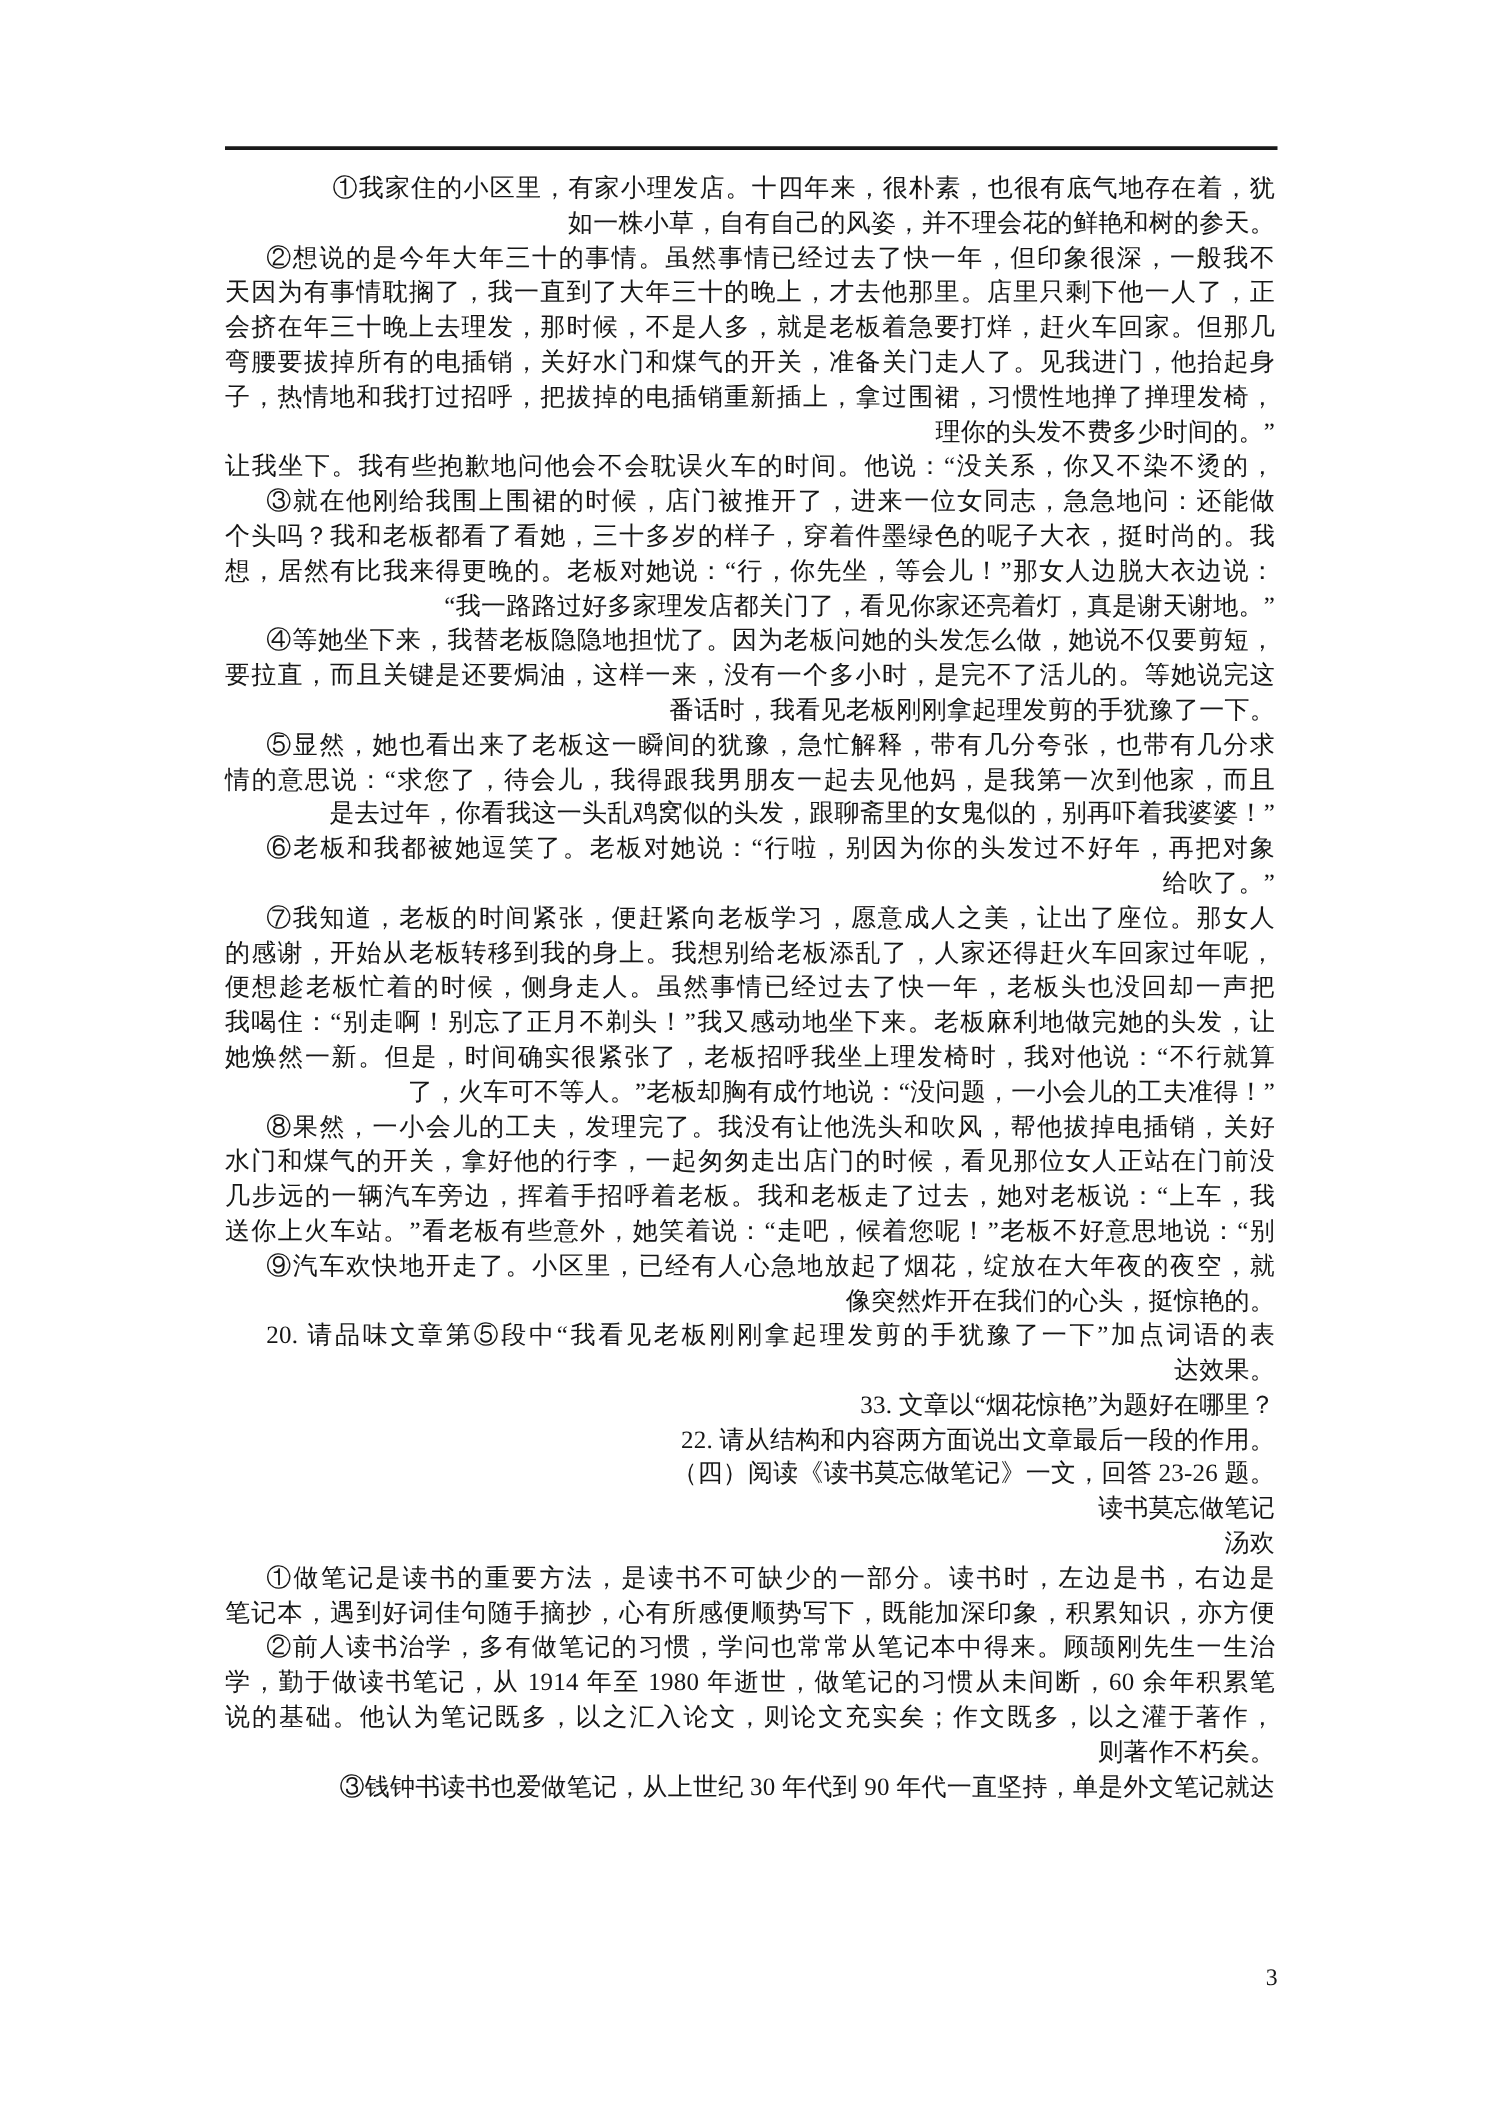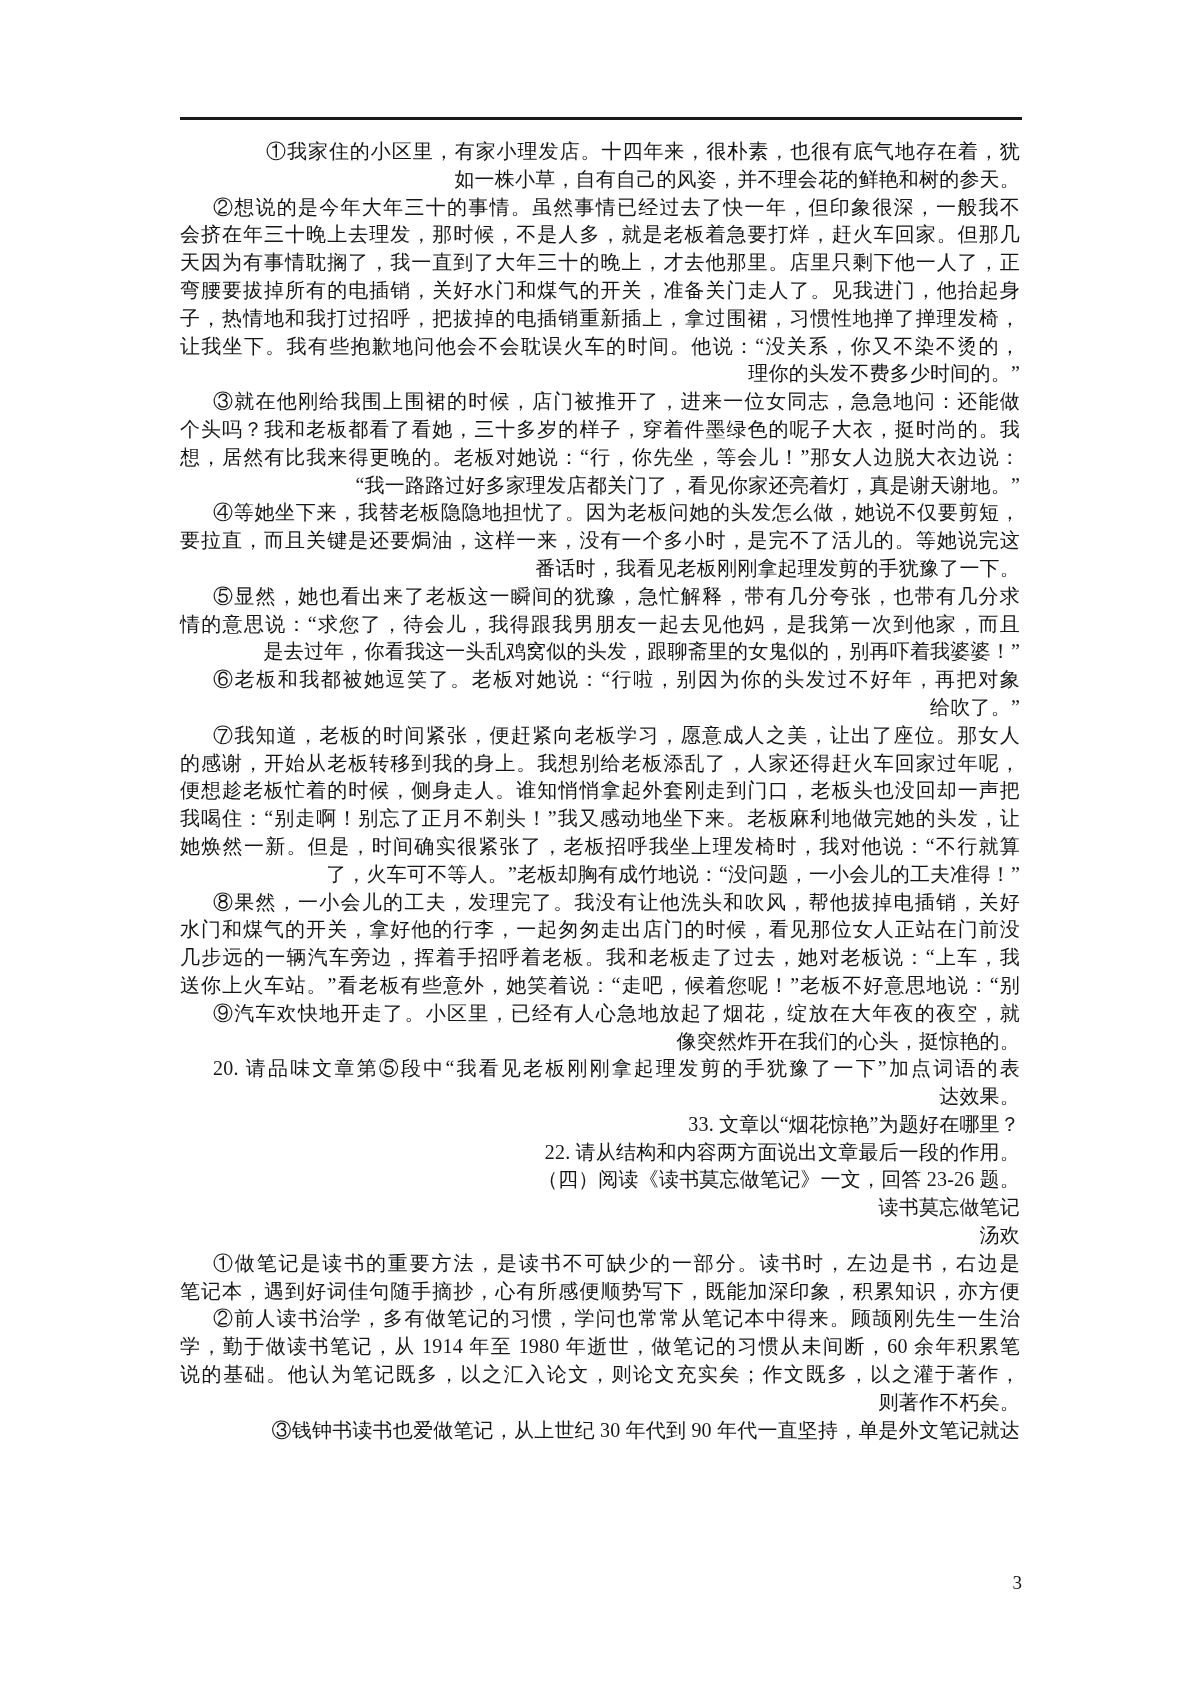--- a/index.html
+++ b/index.html
@@ -57,41 +57,41 @@
 </style>
 </head>
 <body>
 
 <div class="page">
   <div class="header-rule"></div>
   <div class="doc-body" id="doc-body">
       <div class="line ind-extra full">①我家住的小区里，有家小理发店。十四年来，很朴素，也很有底气地存在着，犹</div>
       <div class="line ind-none">如一株小草，自有自己的风姿，并不理会花的鲜艳和树的参天。</div>
       <div class="line ind-normal full">②想说的是今年大年三十的事情。虽然事情已经过去了快一年，但印象很深，一般我不</div>
+      <div class="line ind-none full">天因为有事情耽搁了，我一直到了大年三十的晚上，才去他那里。店里只剩下他一人了，正</div>
       <div class="line ind-none full">会挤在年三十晚上去理发，那时候，不是人多，就是老板着急要打烊，赶火车回家。但那几</div>
-      <div class="line ind-none full">天因为有事情耽搁了，我一直到了大年三十的晚上，才去他那里。店里只剩下他一人了，正</div>
       <div class="line ind-none full">弯腰要拔掉所有的电插销，关好水门和煤气的开关，准备关门走人了。见我进门，他抬起身</div>
       <div class="line ind-none full">子，热情地和我打过招呼，把拔掉的电插销重新插上，拿过围裙，习惯性地掸了掸理发椅，</div>
+      <div class="line ind-none">理你的头发不费多少时间的。”</div>
       <div class="line ind-none full">让我坐下。我有些抱歉地问他会不会耽误火车的时间。他说：“没关系，你又不染不烫的，</div>
-      <div class="line ind-none">理你的头发不费多少时间的。”</div>
       <div class="line ind-normal full">③就在他刚给我围上围裙的时候，店门被推开了，进来一位女同志，急急地问：还能做</div>
       <div class="line ind-none full">个头吗？我和老板都看了看她，三十多岁的样子，穿着件墨绿色的呢子大衣，挺时尚的。我</div>
       <div class="line ind-none full">想，居然有比我来得更晚的。老板对她说：“行，你先坐，等会儿！”那女人边脱大衣边说：</div>
       <div class="line ind-none">“我一路路过好多家理发店都关门了，看见你家还亮着灯，真是谢天谢地。”</div>
       <div class="line ind-normal full">④等她坐下来，我替老板隐隐地担忧了。因为老板问她的头发怎么做，她说不仅要剪短，</div>
       <div class="line ind-none full">要拉直，而且关键是还要焗油，这样一来，没有一个多小时，是完不了活儿的。等她说完这</div>
       <div class="line ind-none">番话时，我看见老板刚刚拿起理发剪的手犹豫了一下。</div>
       <div class="line ind-normal full">⑤显然，她也看出来了老板这一瞬间的犹豫，急忙解释，带有几分夸张，也带有几分求</div>
       <div class="line ind-none full">情的意思说：“求您了，待会儿，我得跟我男朋友一起去见他妈，是我第一次到他家，而且</div>
       <div class="line ind-none">是去过年，你看我这一头乱鸡窝似的头发，跟聊斋里的女鬼似的，别再吓着我婆婆！”</div>
       <div class="line ind-normal full">⑥老板和我都被她逗笑了。老板对她说：“行啦，别因为你的头发过不好年，再把对象</div>
       <div class="line ind-none">给吹了。”</div>
       <div class="line ind-normal full">⑦我知道，老板的时间紧张，便赶紧向老板学习，愿意成人之美，让出了座位。那女人</div>
       <div class="line ind-none full">的感谢，开始从老板转移到我的身上。我想别给老板添乱了，人家还得赶火车回家过年呢，</div>
-      <div class="line ind-none full">便想趁老板忙着的时候，侧身走人。谁知悄悄拿起外套刚走到门口，老板头也没回却一声把</div>
+      <div class="line ind-none full">便想趁老板忙着的时候，侧身走人。虽然事情已经过去了快一年，老板头也没回却一声把</div>
       <div class="line ind-none full">我喝住：“别走啊！别忘了正月不剃头！”我又感动地坐下来。老板麻利地做完她的头发，让</div>
       <div class="line ind-none full">她焕然一新。但是，时间确实很紧张了，老板招呼我坐上理发椅时，我对他说：“不行就算</div>
       <div class="line ind-none">了，火车可不等人。”老板却胸有成竹地说：“没问题，一小会儿的工夫准得！”</div>
       <div class="line ind-normal full">⑧果然，一小会儿的工夫，发理完了。我没有让他洗头和吹风，帮他拔掉电插销，关好</div>
       <div class="line ind-none full">水门和煤气的开关，拿好他的行李，一起匆匆走出店门的时候，看见那位女人正站在门前没</div>
       <div class="line ind-none full">几步远的一辆汽车旁边，挥着手招呼着老板。我和老板走了过去，她对老板说：“上车，我</div>
       <div class="line ind-none full">送你上火车站。”看老板有些意外，她笑着说：“走吧，候着您呢！”老板不好意思地说：“别</div>
       <div class="line ind-normal full">⑨汽车欢快地开走了。小区里，已经有人心急地放起了烟花，绽放在大年夜的夜空，就</div>
       <div class="line ind-none">像突然炸开在我们的心头，挺惊艳的。</div>
       <div class="line ind-normal full">20. 请品味文章第⑤段中“我看见老板刚刚拿起理发剪的手犹豫了一下”加点词语的表</div>

